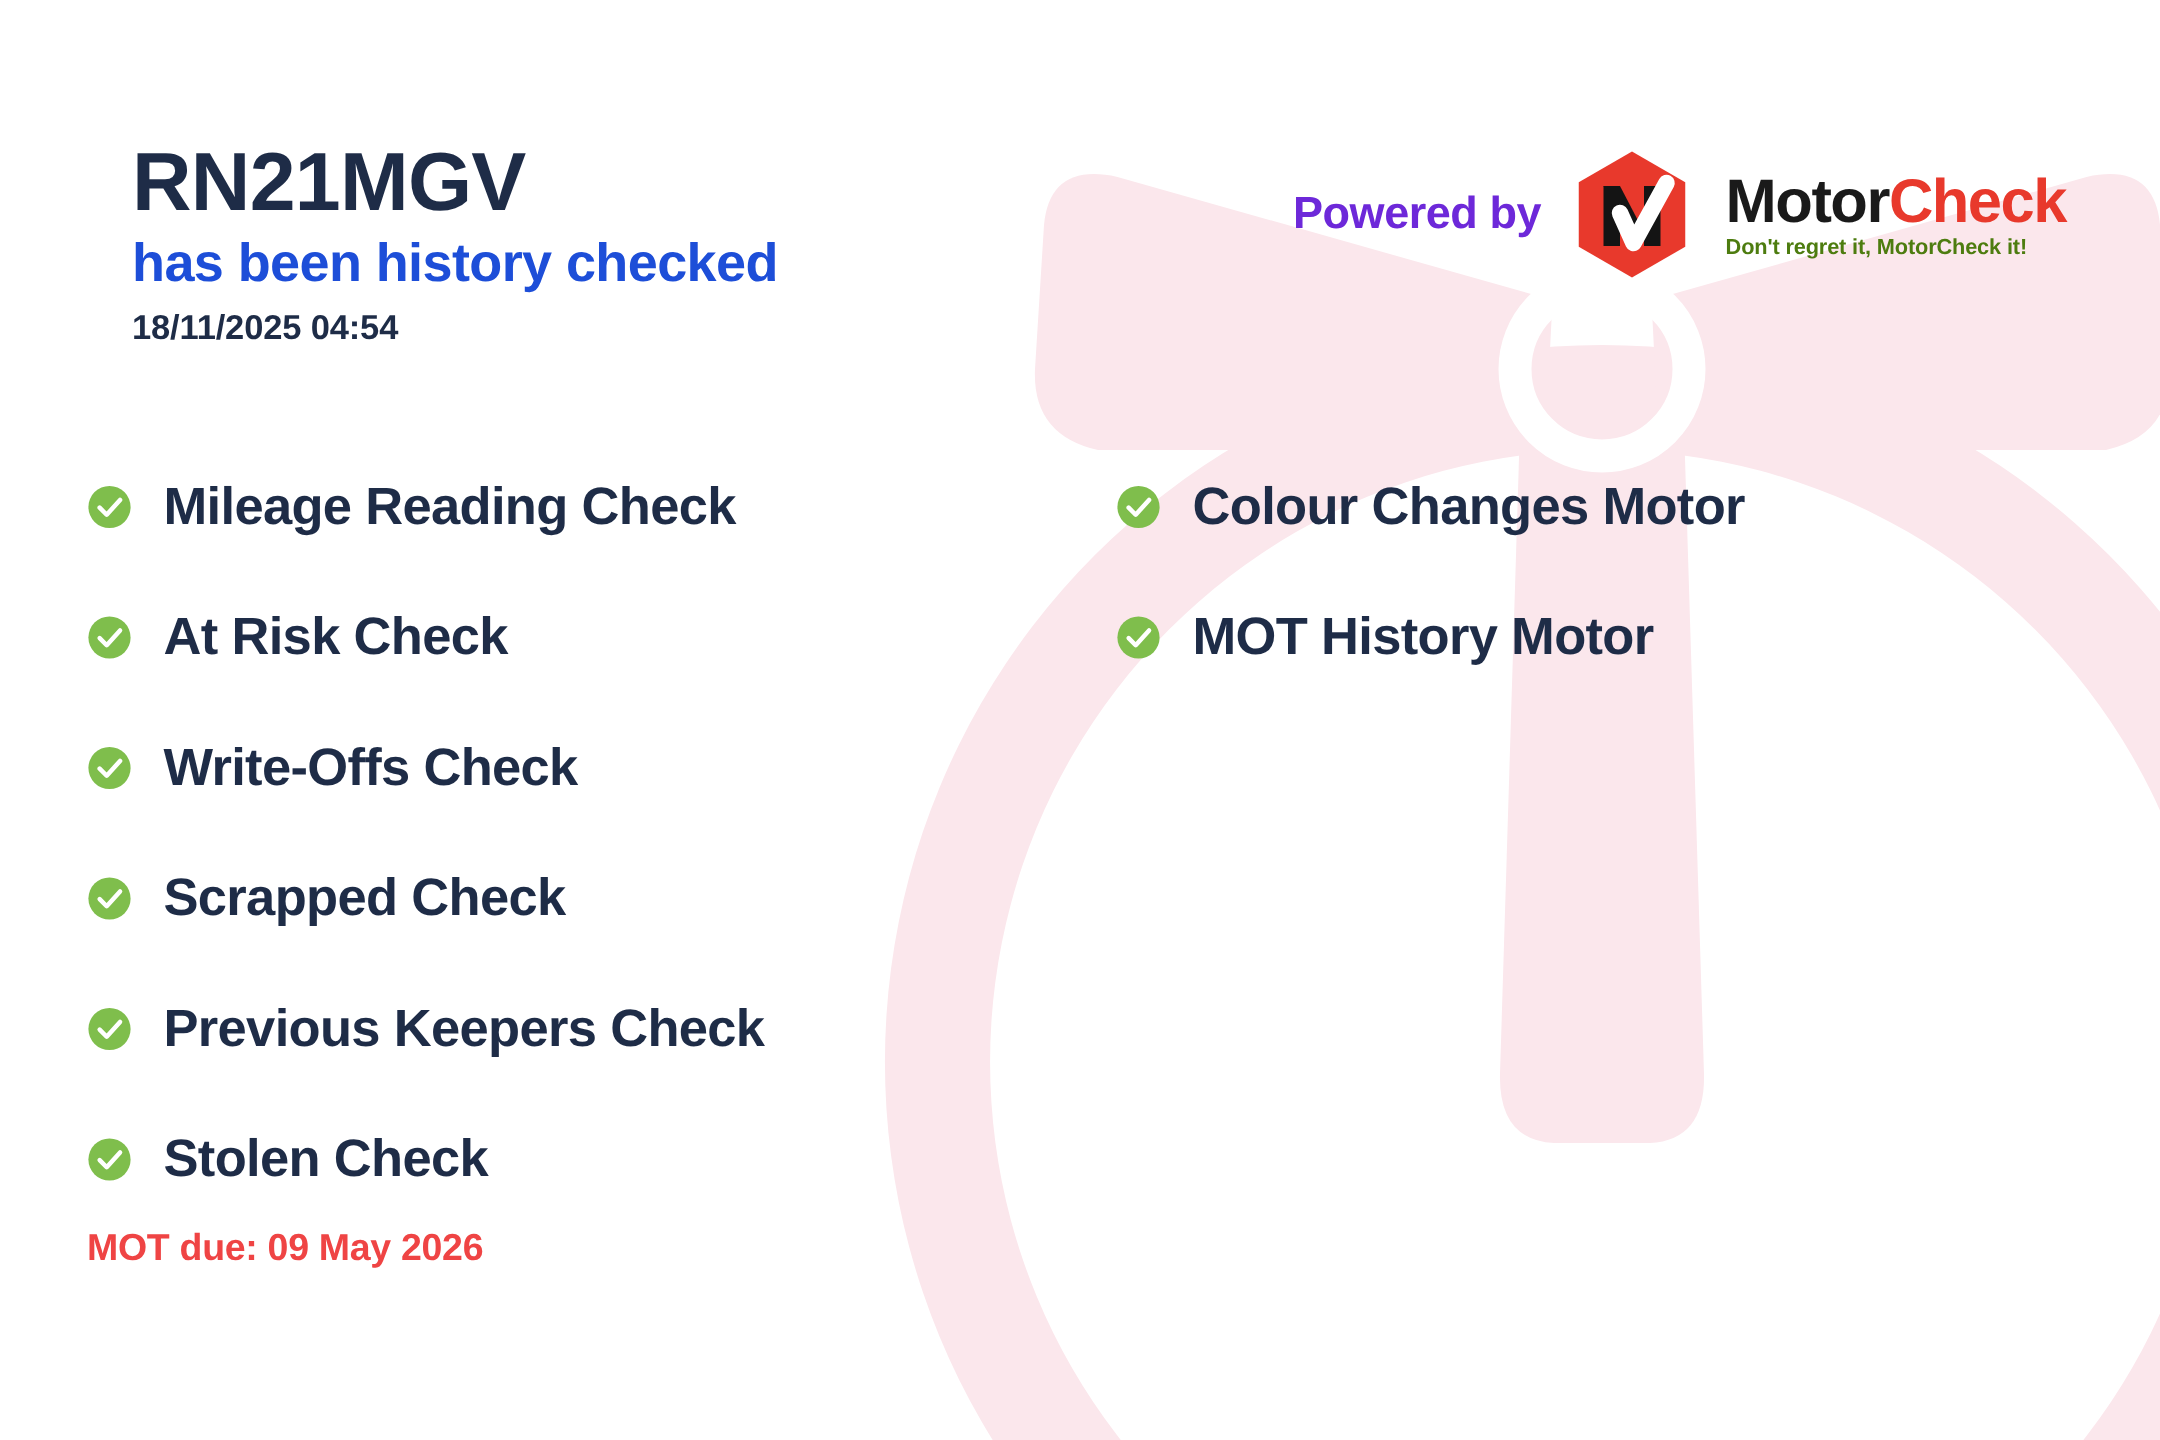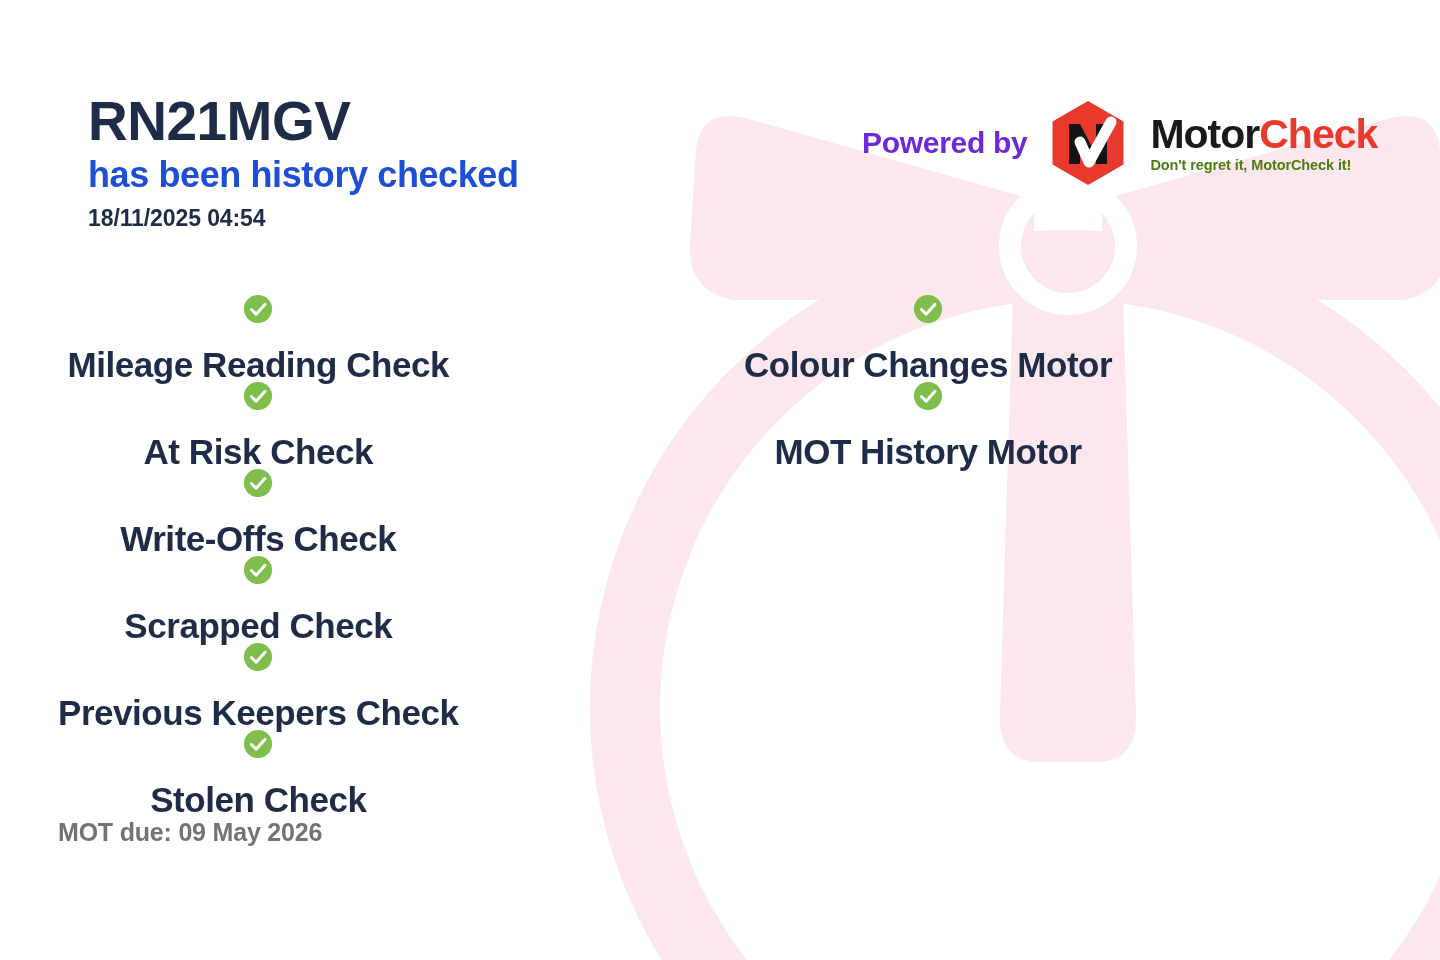--- a/index.html
+++ b/index.html
@@ -110,21 +110,20 @@
     position: absolute;
   }
   #column-left { left: 58px; top: 294px; }
   #column-right { left: 744px; top: 294px; }
 
   .check-row {
     display: flex;
     align-items: center;
     gap: 21px;
     height: 87px;
-    flex-direction: column;
   }
   .check-icon {
     flex: 0 0 auto;
     width: 30px;
     height: 30px;
     display: block;
   }
   .check-label {
     font-size: 35px;
     font-weight: 700;
@@ -133,21 +132,21 @@
     white-space: nowrap;
   }
 
   
   #mot-due {
     position: absolute;
     left: 58px;
     top: 818px;
     font-size: 25px;
     font-weight: 700;
-    color: #737373;
+    color: #ef4444;
     letter-spacing: -0.2px;
     white-space: nowrap;
   }
 </style>
 </head>
 <body>
 
 <svg id="watermark" viewBox="0 0 1440 960" xmlns="http://www.w3.org/2000/svg" aria-hidden="true">
   <defs>
     <clipPath id="frame-clip">

